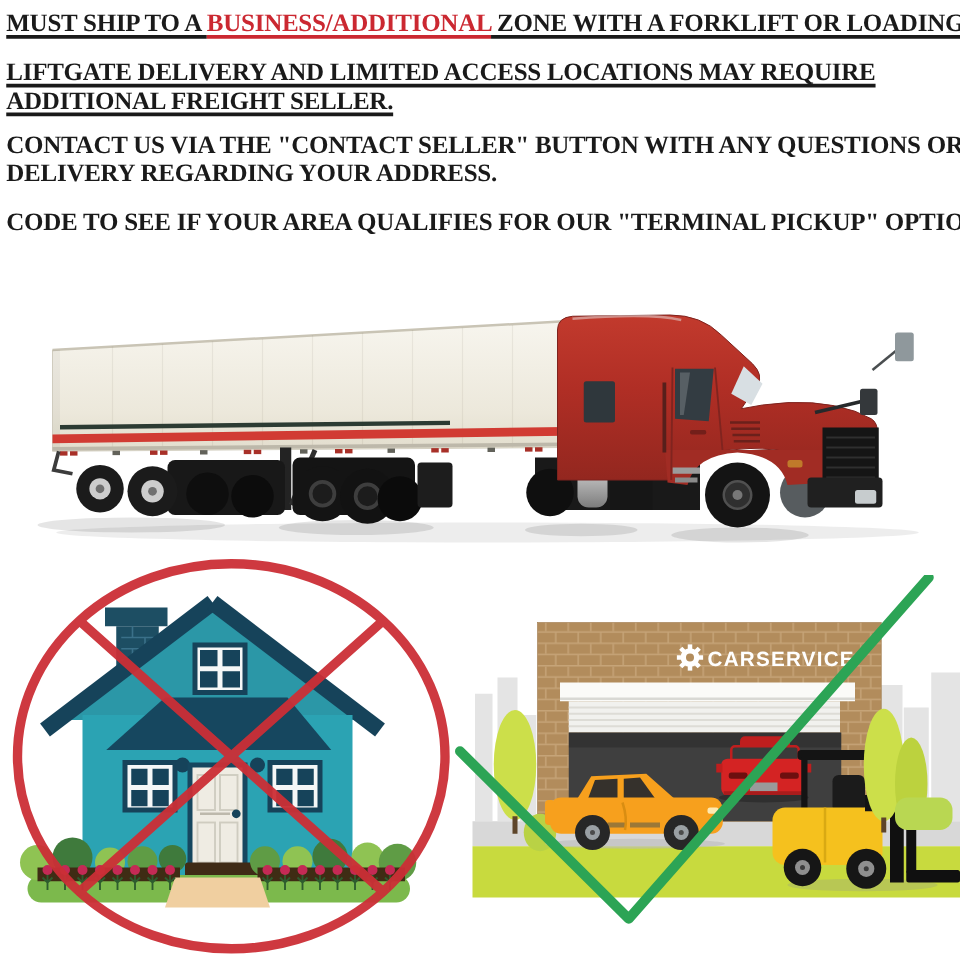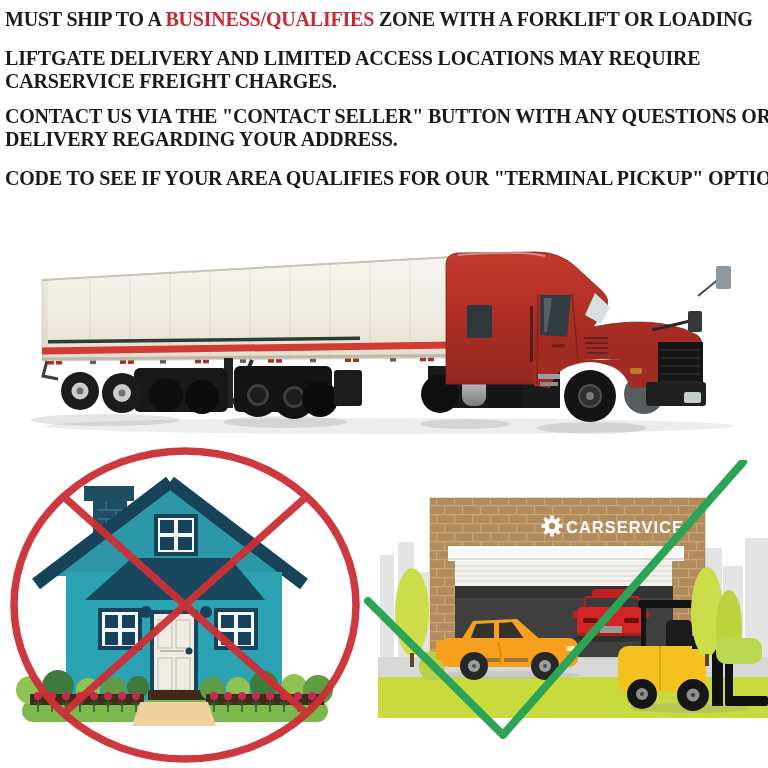--- a/index.html
+++ b/index.html
@@ -2,37 +2,37 @@
 <html><head>
 <meta charset="utf-8">
 <style>
   html,body{margin:0;padding:0;background:#fff;}
   #stage{position:relative;width:768px;height:768px;background:#ffffff;overflow:hidden;
          font-family:"Liberation Serif","DejaVu Serif",serif;}
   .notice{position:absolute;left:5px;top:8px;width:760px;color:#1a1a1a;
           font-weight:bold;font-size:20px;line-height:23px;letter-spacing:-0.2px;white-space:nowrap;}
   .pblock{margin:0 0 16px 0;}
   .pblock.tight{margin-bottom:12px;}
-  .u{text-decoration-thickness:2.5px;text-underline-offset:3px;}
+  .u{text-decoration:underline;text-decoration-thickness:2.5px;text-underline-offset:3px;}
   .red{color:#cb2831;}
   .illus{position:absolute;}
   svg text{font-family:"Liberation Sans","DejaVu Sans",sans-serif;}
 </style>
 </head>
 <body>
 
 <div id="stage">
 
   <div class="notice">
     <div class="pblock">
-      <div><span class="u">MUST SHIP TO A </span><span class="u red">BUSINESS/QUALIFIES</span><span class="u"> ZONE WITH A FORKLIFT OR LOADING</span></div>
+      <div><span class="u">MUST SHIP TO A </span><span class="u red">BUSINESS/ADDITIONAL</span><span class="u"> ZONE WITH A FORKLIFT OR LOADING</span></div>
     </div>
     <div class="pblock tight">
       <div><span class="u">LIFTGATE DELIVERY AND LIMITED ACCESS LOCATIONS MAY REQUIRE</span></div>
-      <div><span class="u">CARSERVICE FREIGHT CHARGES.</span></div>
+      <div><span class="u">ADDITIONAL FREIGHT SELLER.</span></div>
     </div>
     <div class="pblock">
       <div><span>CONTACT US VIA THE "CONTACT SELLER" BUTTON WITH ANY QUESTIONS OR</span></div>
       <div><span>DELIVERY REGARDING YOUR ADDRESS.</span></div>
     </div>
     <div class="pblock">
       <div><span>CODE TO SEE IF YOUR AREA QUALIFIES FOR OUR "TERMINAL PICKUP" OPTION</span></div>
     </div>
   </div>
 

